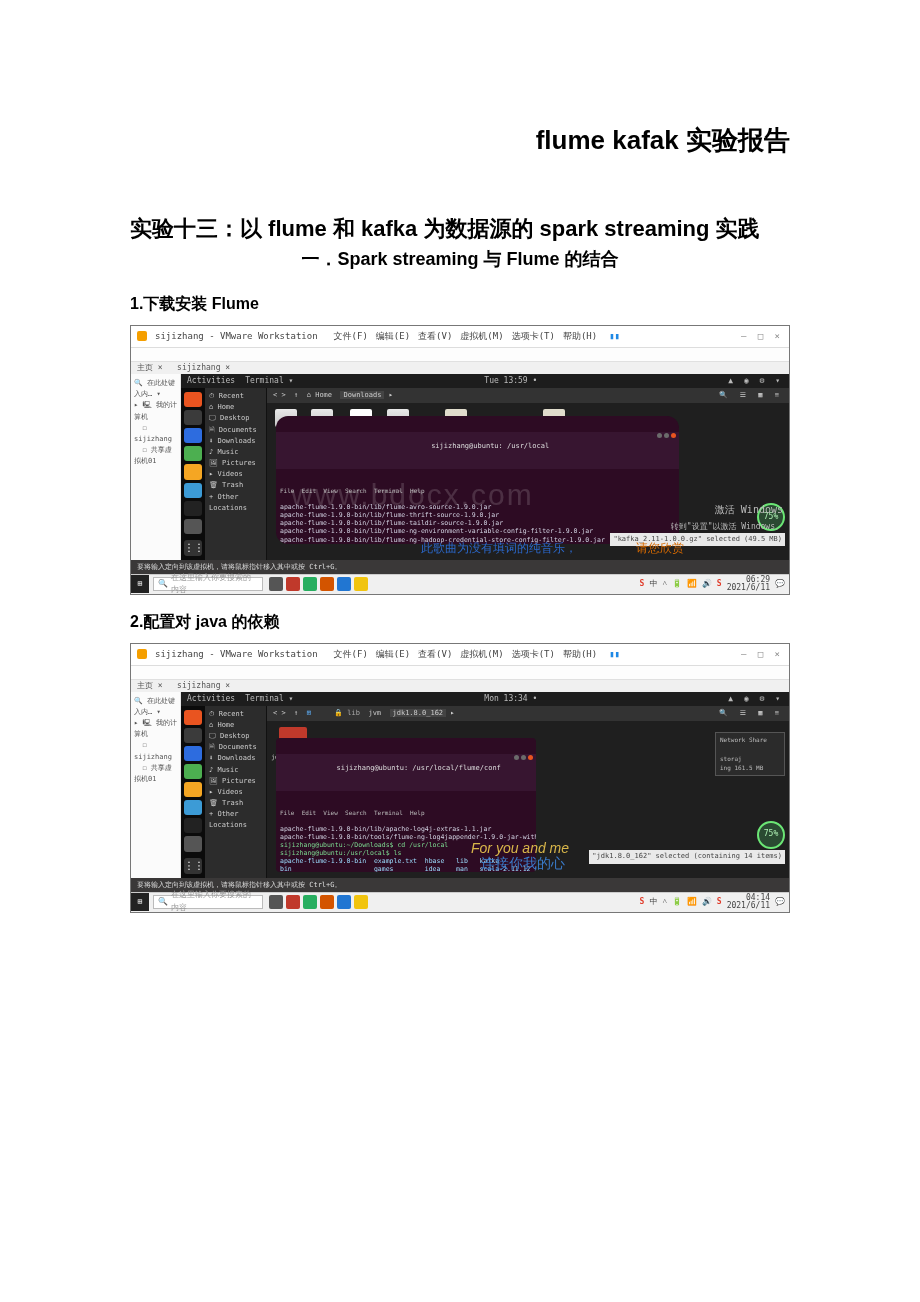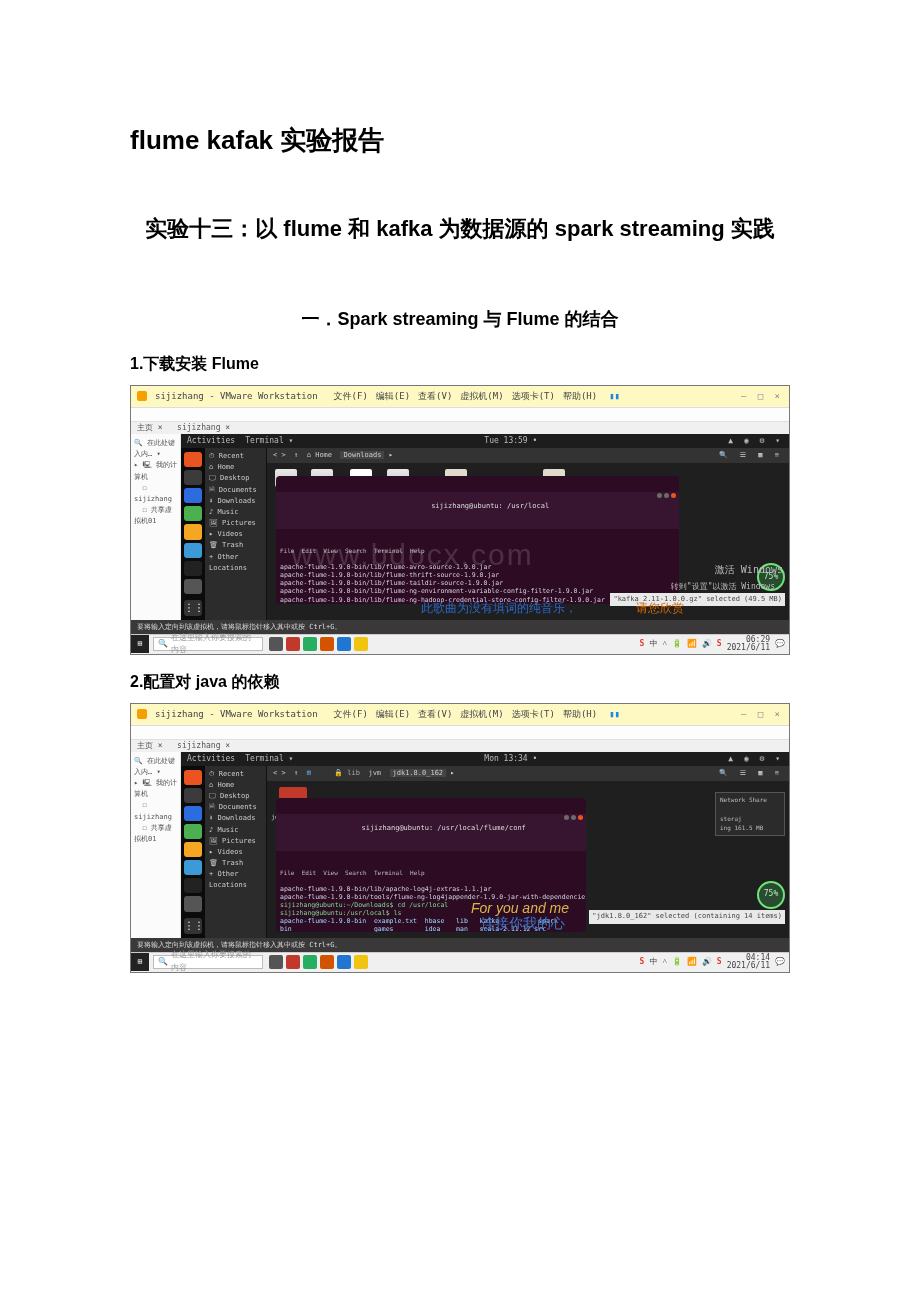--- a/index.html
+++ b/index.html
@@ -6,30 +6,29 @@
   body {
     font-family: "Microsoft YaHei", "SimSun", sans-serif;
     background: #ffffff;
     width: 920px;
     margin: 0 auto;
     padding: 120px 130px 40px 130px;
     font-size: 14px;
     line-height: 1.6;
   }
   .doc-title {
-    text-align: left;
+    text-align: right;
     font-size: 26px;
     font-weight: bold;
     margin-bottom: 50px;
   }
   .subtitle {
-    text-align: center;
+    text-align: left;
     font-size: 22px;
     font-weight: bold;
-    margin-bottom: 60px;
     line-height: 1.5;
   }
   .section-heading {
     text-align: center;
     font-size: 18px;
     font-weight: bold;
     margin-bottom: 18px;
   }
   .step-heading {
     font-size: 16px;
@@ -47,21 +46,21 @@
     border: 1px solid #777;
     background: #2e2a2a;
     margin-bottom: 14px;
     font-family: "Consolas", monospace;
     overflow: hidden;
   }
   .shot-menubar {
     position: absolute;
     top: 0; left: 0; right: 0;
     height: 22px;
-    background: #fef9c3;
+    background: #ffffff;
     color: #444;
     font-size: 9px;
     padding: 4px 6px;
     display: flex;
     align-items: center;
     gap: 8px;
     border-bottom: 1px solid #ddd;
   }
   .shot-topbar {
     position: absolute;
@@ -378,21 +377,21 @@
           <div class="folder-ico" style="background:#e0dccc;"></div>
           <span>kafka_2.11-1.0.0.gz</span>
         </div>
       <div class="folder">
           <div class="folder-ico" style="background:#e0dccc;"></div>
           <span>apache-flume-1.9.0-bin.tar.gz</span>
         </div>
     </div>
   </div>
 
-  <div class="shot-terminal" style="top:90px; left:145px; right:110px; bottom:50px;">
+  <div class="shot-terminal" style="top:90px; left:145px; right:110px; bottom:50px;border-radius:12px;">
     <div class="titlebar">
       <span>sijizhang@ubuntu: /usr/local</span>
       <div class="dots"><div class="dot" style="background:#6b6b6b;"></div><div class="dot" style="background:#6b6b6b;"></div><div class="dot" style="background:#e95420;"></div></div>
     </div>
     <div style="font-size:6px;color:#bbb;">File  Edit  View  Search  Terminal  Help</div>
 <span><span>apache-flume-1.9.0-bin/lib/flume-avro-source-1.9.0.jar</span>
 <span>apache-flume-1.9.0-bin/lib/flume-thrift-source-1.9.0.jar</span>
 <span>apache-flume-1.9.0-bin/lib/flume-taildir-source-1.9.0.jar</span>
 <span>apache-flume-1.9.0-bin/lib/flume-ng-environment-variable-config-filter-1.9.0.jar</span>
 <span>apache-flume-1.9.0-bin/lib/flume-ng-hadoop-credential-store-config-filter-1.9.0.jar</span>
@@ -539,21 +538,21 @@
         <span style="font-size:6px;color:#ccc;">jdk1.8.0_162</span>
       </div>
     </div>
     <div style="position:absolute;right:4px;top:26px;background:#2b2b2b;border:1px solid #555;padding:2px 4px;font-size:6px;color:#bbb;width:70px;">
       <span>Network Share</span><br><br>
       <span>storaj</span><br>
       <span>ing 161.5 MB</span>
     </div>
   </div>
 
-  <div class="shot-terminal" style="top:94px; left:145px; width:310px; bottom:40px;">
+  <div class="shot-terminal" style="top:94px; left:145px; width:260px; bottom:40px;">
     <div class="titlebar">
       <span>sijizhang@ubuntu: /usr/local/flume/conf</span>
       <div class="dots"><div class="dot" style="background:#6b6b6b;"></div><div class="dot" style="background:#6b6b6b;"></div><div class="dot" style="background:#e95420;"></div></div>
     </div>
     <div style="font-size:6px;color:#bbb;">File  Edit  View  Search  Terminal  Help</div>
 <span><span>apache-flume-1.9.0-bin/lib/apache-log4j-extras-1.1.jar</span>
 <span>apache-flume-1.9.0-bin/tools/flume-ng-log4jappender-1.9.0-jar-with-dependencies.jar</span>
 <span class="t-green">sijizhang@ubuntu:~/Downloads$ cd /usr/local</span>
 <span class="t-green">sijizhang@ubuntu:/usr/local$ ls</span>
 <span class="t-cyan">apache-flume-1.9.0-bin  example.txt  hbase   lib   kafka          spark</span>

